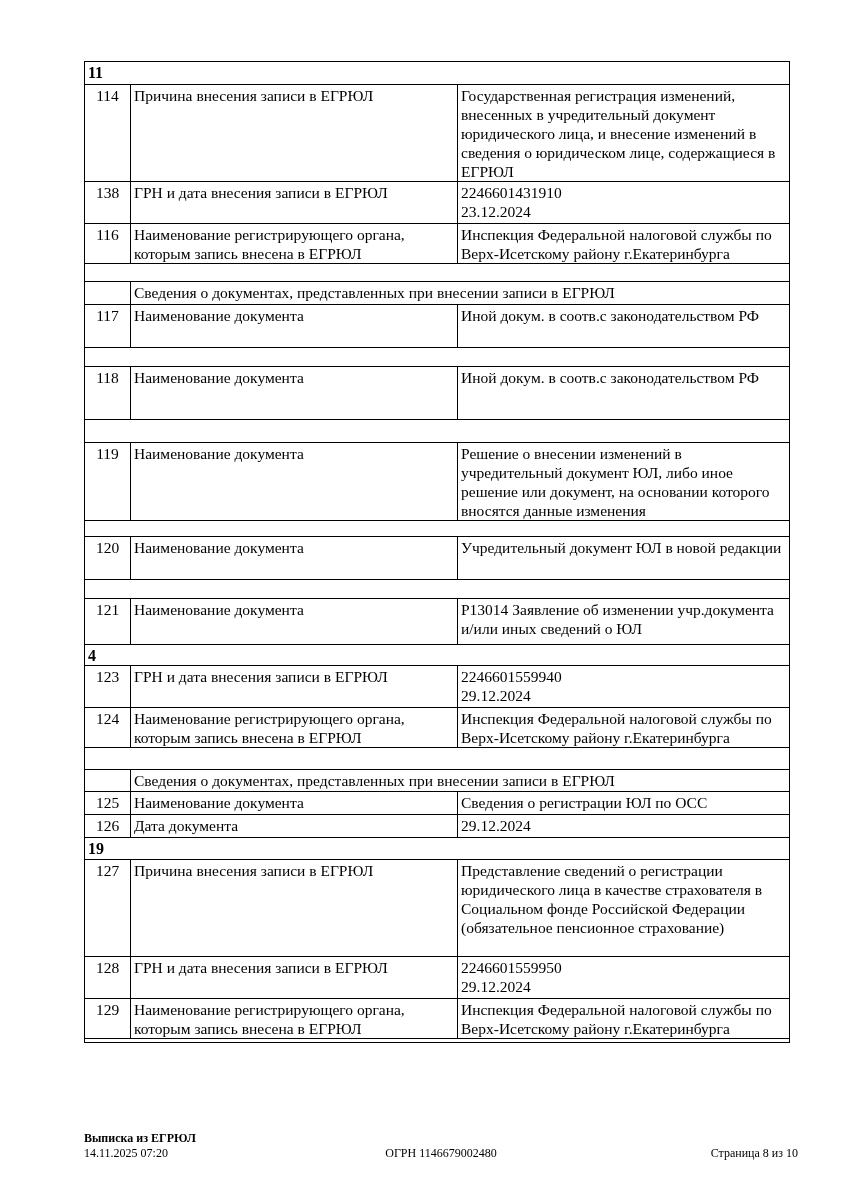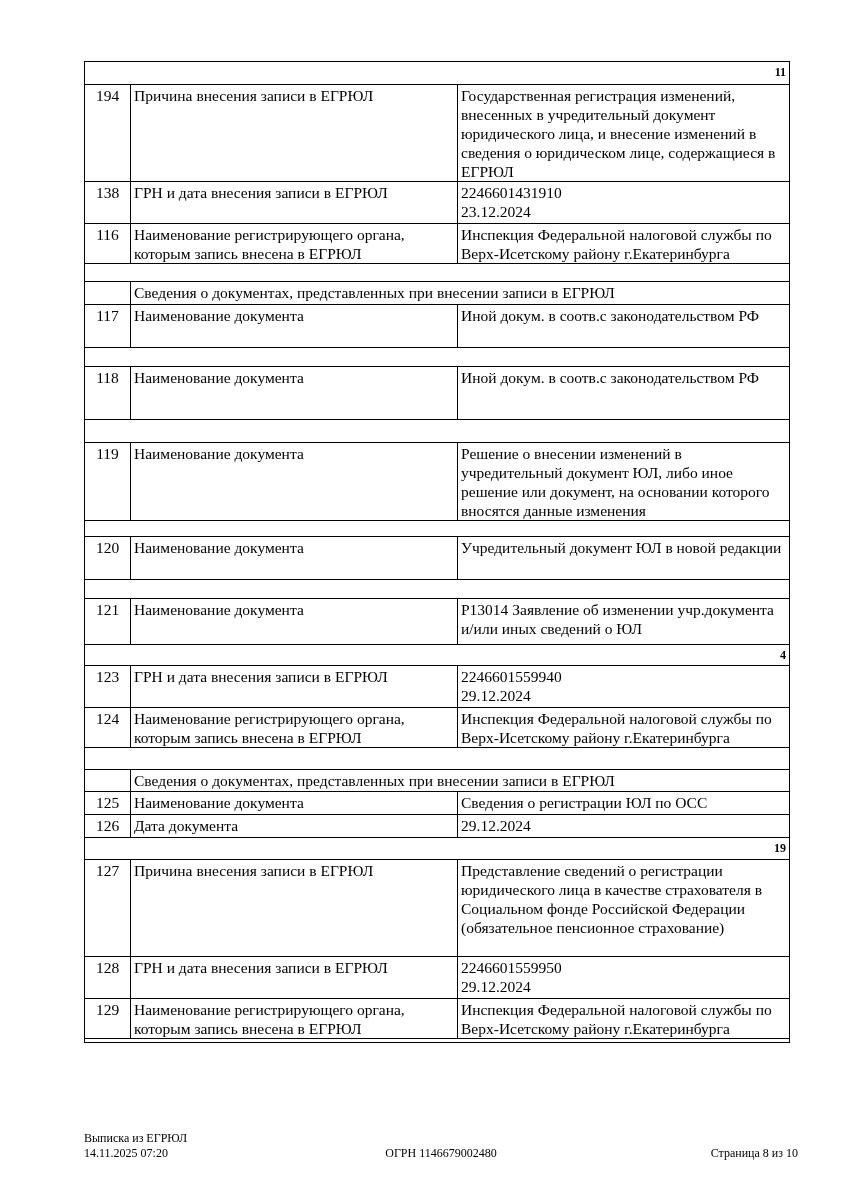--- a/index.html
+++ b/index.html
@@ -31,23 +31,23 @@
     vertical-align: top;
     padding: 1px 3px 0 3px;
     overflow: hidden;
   }
   td.num-cell {
     text-align: center;
     padding-left: 0;
     padding-right: 0;
   }
   td.sec-cell {
-    text-align: right;
+    text-align: left;
     font-weight: bold;
-    font-size: 12px;
+    font-size: 16px;
     vertical-align: middle;
     padding-top: 0;
   }
   td.value-cell {
     white-space: pre-line;
   }
   td.spacer-cell {
     border-top: none;
     border-bottom: none;
     padding: 0;
@@ -63,41 +63,41 @@
     top: 1131px;
     width: 714px;
     display: flex;
     align-items: flex-end;
     font-size: 12px;
     line-height: 15px;
   }
   .footer-left { flex: 1; text-align: left; }
   .footer-center { flex: 1; text-align: center; }
   .footer-right { flex: 1; text-align: right; }
-  .footer-doc-type { font-weight: normal; }
+  .footer-doc-type { font-weight: bold; }
 </style>
 </head>
 <body>
 
 <div class="page">
 
   <table class="doc-table">
     <colgroup>
       <col style="width:46px">
       <col style="width:327px">
       <col style="width:332px">
     </colgroup>
 
     <tbody>
         <tr style="height:23px">
       <td colspan="3" class="sec-cell">11</td>
     </tr>
 
     <tr style="height:96px">
-      <td class="num-cell">194</td>
+      <td class="num-cell">114</td>
       <td class="label-cell">Причина внесения записи в ЕГРЮЛ</td>
       <td class="value-cell">Государственная регистрация изменений, внесенных в учредительный документ юридического лица, и внесение изменений в сведения о юридическом лице, содержащиеся в ЕГРЮЛ</td>
     </tr>
 
     <tr style="height:42px">
       <td class="num-cell">138</td>
       <td class="label-cell">ГРН и дата внесения записи в ЕГРЮЛ</td>
       <td class="value-cell">2246601431910
 23.12.2024</td>
     </tr>

